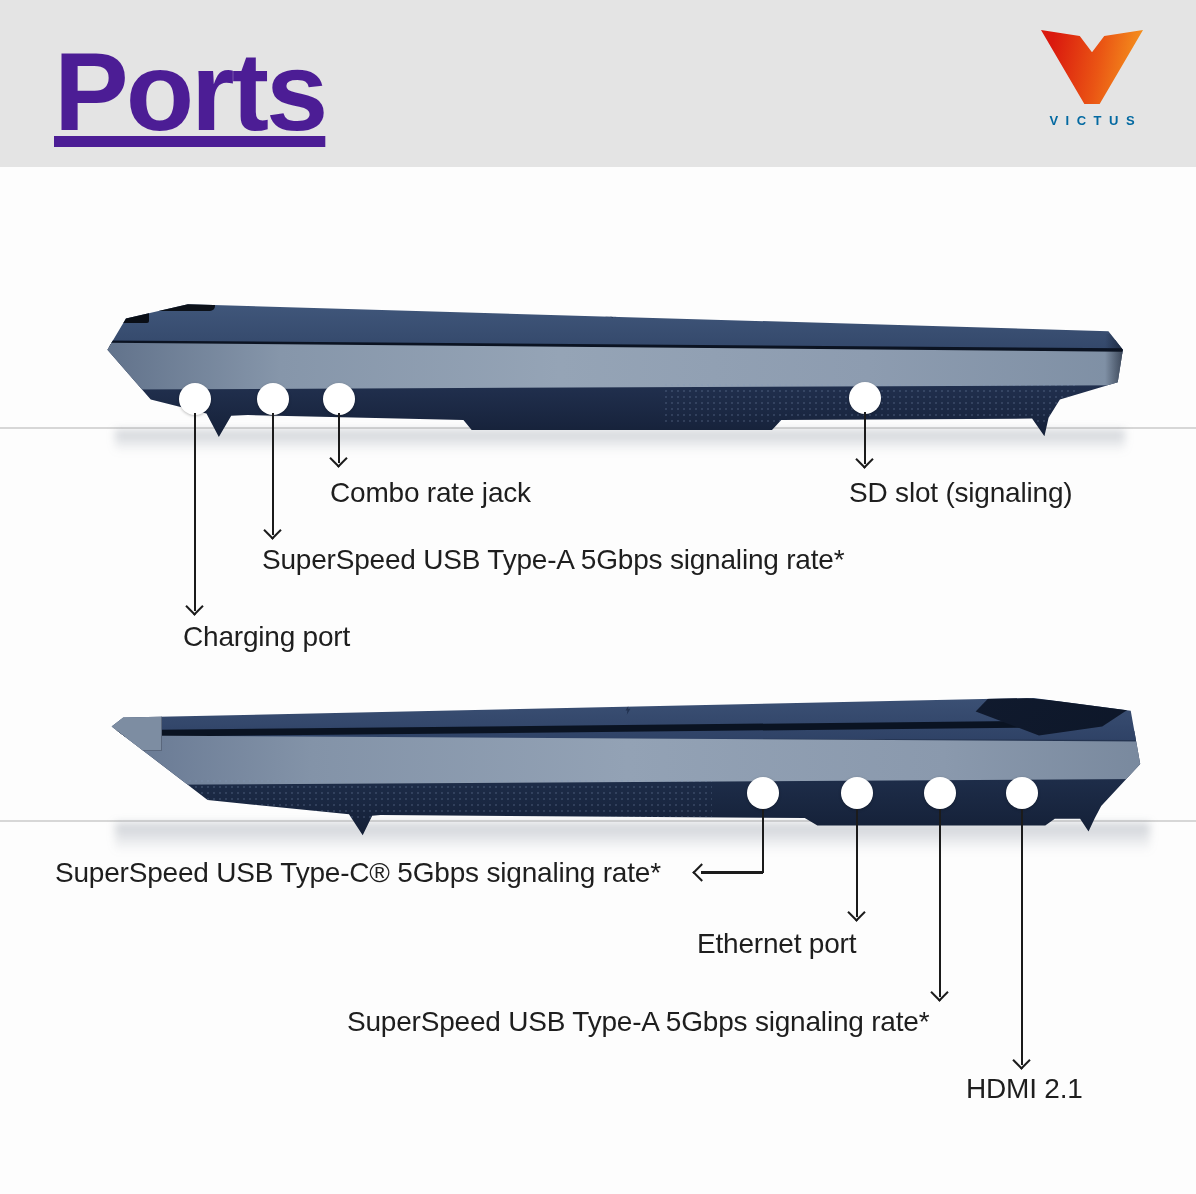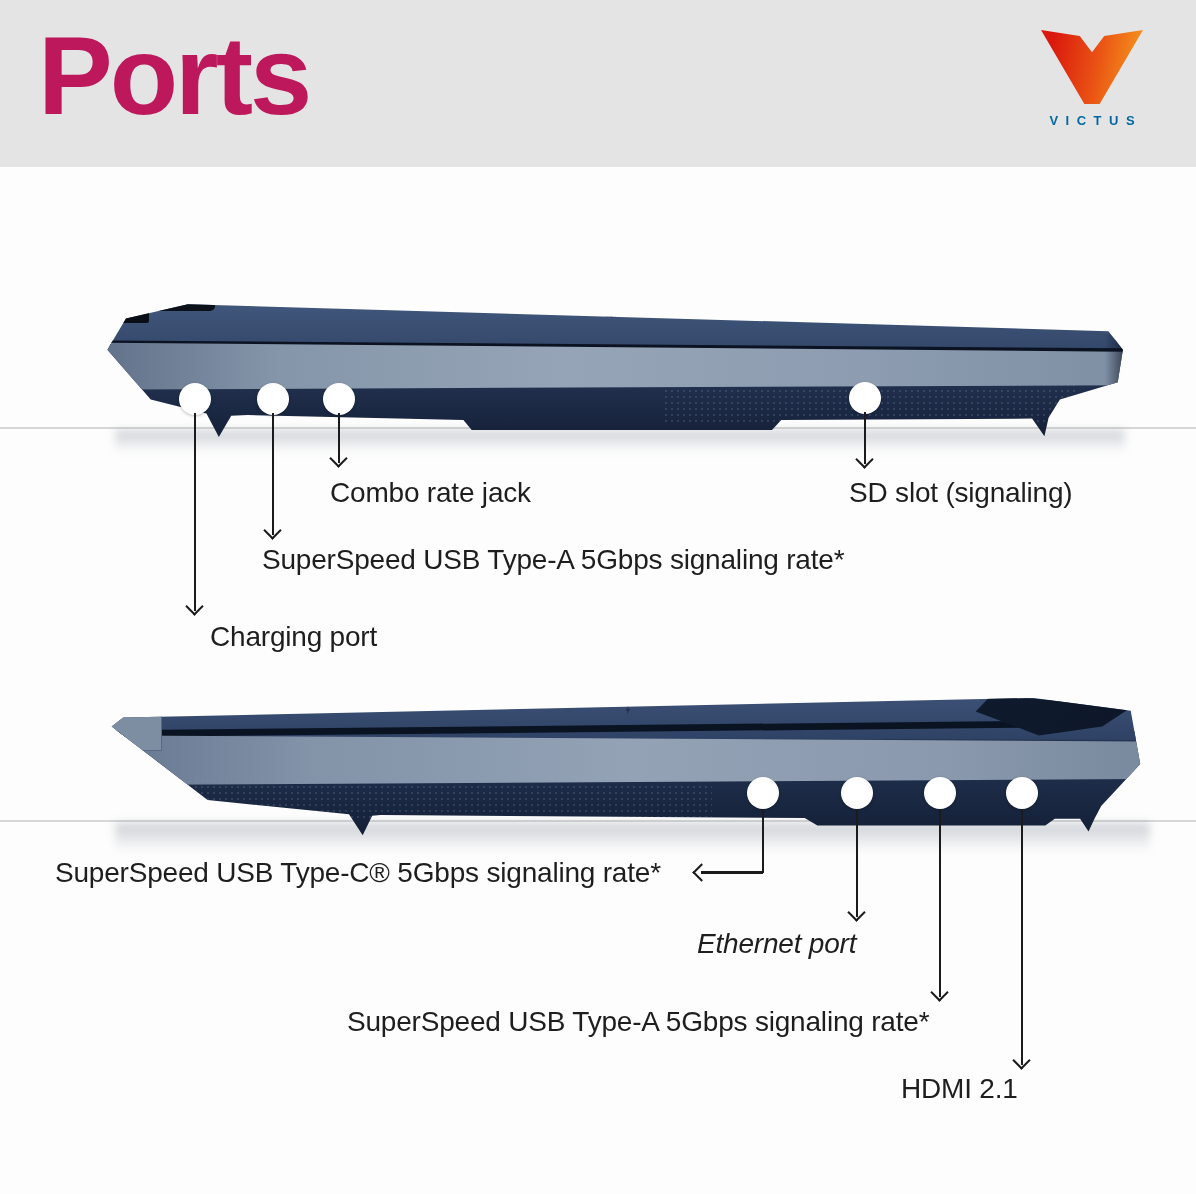--- a/index.html
+++ b/index.html
@@ -5,22 +5,22 @@
   html,body{margin:0;padding:0;background:#fff;}
   .canvas{
     position:relative; width:1196px; height:1194px; overflow:hidden;
     background:#fdfdfd;
     font-family:"Liberation Sans", sans-serif;
     color:#1d1d1d;
   }
   
   .header{position:absolute;left:0;top:0;width:1196px;height:167px;background:#e4e4e4;}
   .page-title{
-    position:absolute;left:38px;top:20px;margin:0;
-    font-size:112px;line-height:1;font-weight:600;letter-spacing:-3px;color:#be185d;
+    position:absolute;left:38px;top:20px;margin:16px;
+    font-size:112px;line-height:1;font-weight:600;letter-spacing:-3px;color:#4c1d95;text-decoration:underline;
   }
   .brand{position:absolute;left:1032px;top:30px;width:120px;text-align:center;}
   .v-mark{
     width:102px;height:74px;margin:0 auto;
     clip-path:polygon(0% 0%,38% 8%,50% 30%,62% 8%,100% 0%,57.5% 100%,42.5% 100%);
     background:linear-gradient(100deg,#da190e 12%,#ea5514 55%,#f6991e 95%);
   }
   .brand-name{
     margin-top:9px;font-size:13px;font-weight:700;letter-spacing:7.5px;
     color:#0369a1;text-indent:7.5px;
@@ -190,21 +190,21 @@
   <div class="cline v" style="left:863.75px;top:412px;height:52px;"></div>
   <div class="ah ah-down" style="left:858px;top:453px;"></div>
   <div class="clabel" style="left:849px;top:477px;">SD slot (signaling)</div>
 
   <div class="cline v" style="left:271.75px;top:413px;height:122px;"></div>
   <div class="ah ah-down" style="left:266px;top:524px;"></div>
   <div class="clabel" style="left:262px;top:544px;">SuperSpeed USB Type-A 5Gbps signaling rate*</div>
 
   <div class="cline v" style="left:193.75px;top:413px;height:198px;"></div>
   <div class="ah ah-down" style="left:188px;top:600px;"></div>
-  <div class="clabel" style="left:183px;top:621px;margin-left:27px;">Charging port</div>
+  <div class="clabel" style="left:183px;top:621px;">Charging port</div>
 
   <div class="laptop lap2">
     <div class="bottom2"></div>
     <div class="lid2"></div>
     <div class="seam2"></div>
     <div class="band2"></div>
     <div class="wedge2"></div>
     <div class="speck2"></div>
 
     <div class="port glyph-col ssbolt2">
@@ -252,24 +252,24 @@
   <div class="marker" style="left:924px;top:777px;"></div>
   <div class="marker" style="left:1006px;top:777px;"></div>
 
   <div class="cline v" style="left:761.75px;top:809px;height:64px;"></div>
   <div class="cline h" style="left:701px;top:871.25px;width:62px;"></div>
   <div class="ah ah-left" style="left:695px;top:866px;"></div>
   <div class="clabel" style="left:55px;top:857px;">SuperSpeed USB Type-C® 5Gbps signaling rate*</div>
 
   <div class="cline v" style="left:855.75px;top:809px;height:108px;"></div>
   <div class="ah ah-down" style="left:850px;top:906px;"></div>
-  <div class="clabel" style="left:697px;top:928px;font-style:italic;">Ethernet port</div>
+  <div class="clabel" style="left:697px;top:928px;">Ethernet port</div>
 
   <div class="cline v" style="left:938.75px;top:809px;height:188px;"></div>
   <div class="ah ah-down" style="left:933px;top:986px;"></div>
   <div class="clabel" style="left:347px;top:1006px;">SuperSpeed USB Type-A 5Gbps signaling rate*</div>
 
   <div class="cline v" style="left:1020.75px;top:809px;height:256px;"></div>
   <div class="ah ah-down" style="left:1015px;top:1054px;"></div>
-  <div class="clabel" style="left:901px;top:1073px;">HDMI 2.1</div>
+  <div class="clabel" style="left:966px;top:1073px;">HDMI 2.1</div>
 
 
 </div>
 
 </body></html>

